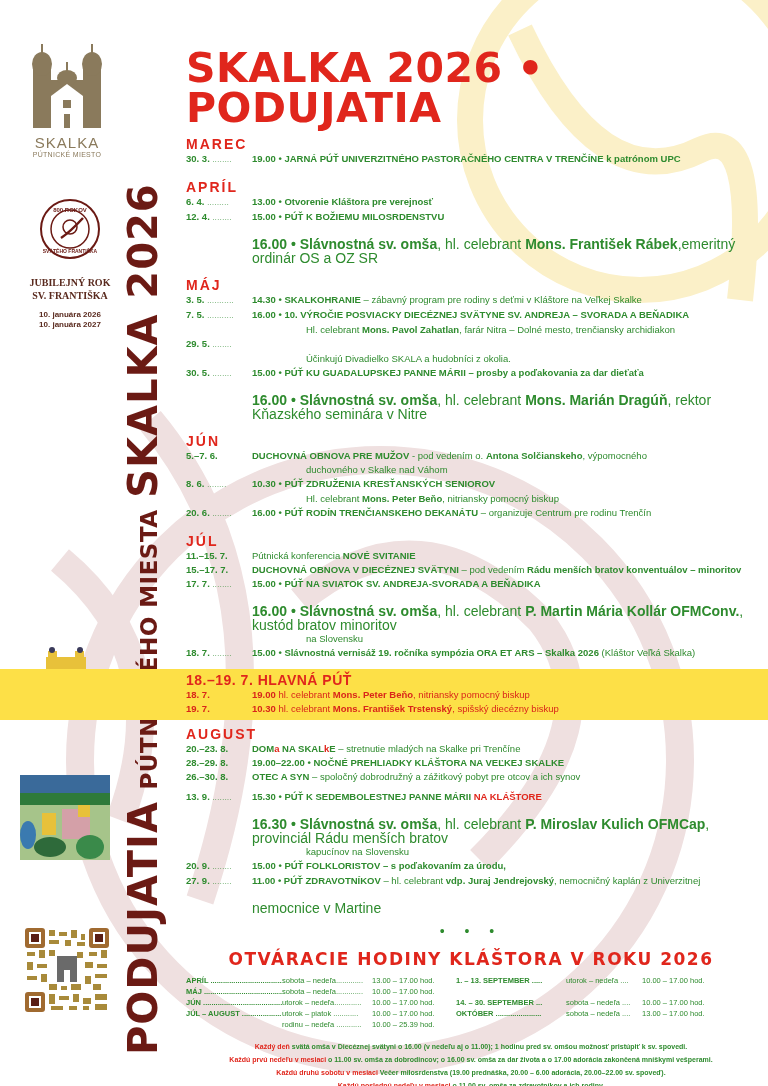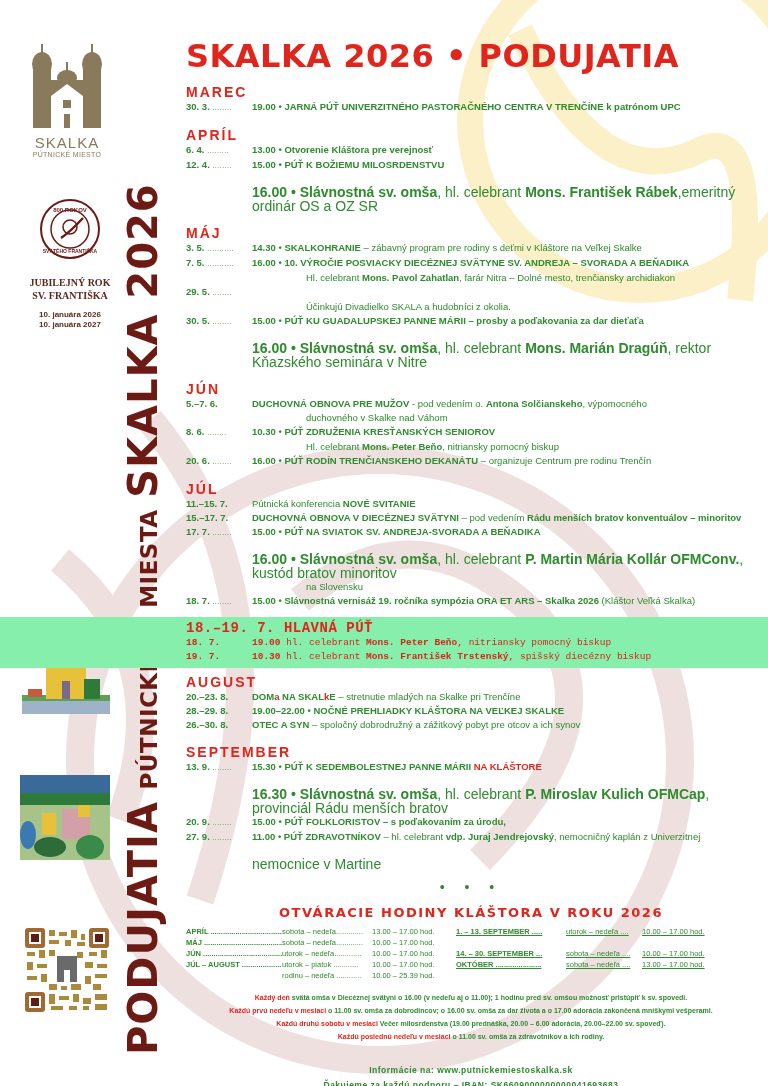--- a/index.html
+++ b/index.html
@@ -28,39 +28,39 @@
     position: absolute; left: 120px; top: 1055px;
     transform-origin: 0 0; transform: rotate(-90deg);
     white-space: nowrap; color: #6b1a14; font-weight: bold;
     font-family: "DejaVu Sans", sans-serif;
   }
   .vtitle .big { font-size: 40px; letter-spacing: 1px; }
   .vtitle .small { font-size: 23px; letter-spacing: 0.5px; margin: 0 6px; }
 
   
   .main { position: absolute; left: 186px; top: 36px; width: 570px; }
-  .page-title { font-family: "DejaVu Sans", sans-serif; font-weight: bold; font-size: 32px; color: #e0261c; letter-spacing: 0.5px; margin: 0 0 8px 0; line-height: 40px; }
+  .page-title { font-family: "DejaVu Sans", sans-serif; font-weight: bold; font-size: 41px; color: #e0261c; letter-spacing: 0.5px; margin: 12px 0 8px 0; line-height: 40px; }
   .month { font-weight: bold; font-size: 14px; color: #e0261c; letter-spacing: 2px; margin-top: 6px; line-height: 16px; }
   .row { display: flex; font-size: 9.5px; line-height: 14px; }
   .row .date { width: 66px; flex: none; font-weight: bold; }
   .row .date .dots { font-weight: normal; font-size: 7px; letter-spacing: 0.5px; }
   .row .txt { flex: 1; }
   .cont { padding-left: 66px; font-size: 14px; line-height: 14px; margin-top: 12px; }
   .cont2 { padding-left: 120px; font-size: 9.5px; line-height: 14px; }
   b { font-weight: bold; }
   .red { color: #e0261c; }
   .gap { height: 6px; }
 
-  .highlight { background: #86efac; margin-left: -186px; padding: 3px 0 4px 186px; width: 582px; margin-top: 8px; color: #d9251a; font-family: Liberation Mono, monospace; }
+  .highlight { background: #fde047; margin-left: -186px; padding: 3px 0 4px 186px; width: 582px; margin-top: 8px; color: #d9251a; }
   .highlight .month { margin-top: 0; letter-spacing: 0.5px; }
   .highlight .row { color: #d9251a; }
 
   .ellipsis { text-align: center; font-size: 14px; letter-spacing: 8px; margin: 8px 0 6px; color: #2e8b2e; }
 
-  .hours-title { font-family: "DejaVu Sans", sans-serif; font-weight: bold; font-size: 13px; color: #e0261c; letter-spacing: 1.5px; text-align: center; margin: 10px 0 6px; }
+  .hours-title { font-family: "DejaVu Sans", sans-serif; font-weight: bold; font-size: 17px; color: #e0261c; letter-spacing: 1.5px; text-align: center; margin: 10px 0 6px; }
   .hours { display: flex; font-size: 7.5px; line-height: 11px; }
   .hours .col { }
   .hrow { display: flex; }
   .hrow .lbl { font-weight: bold; width: 96px; white-space: nowrap; overflow: hidden; }
   .hrow .day { width: 90px; white-space: nowrap; }
   .hrow .tm { width: 80px; white-space: nowrap; }
   .hrow2 .lbl { font-weight: bold; width: 110px; }
   .hrow2 .day { width: 76px; }
   .notes { text-align: center; font-size: 7px; line-height: 13px; margin-top: 10px; font-weight: bold; }
   .info { text-align: center; font-size: 8.5px; line-height: 15px; margin-top: 20px; font-weight: bold; letter-spacing: 0.5px; }
@@ -326,28 +326,28 @@
     <div class="date"><span>28.–29. 8.</span></div>
     <div class="txt"><b>19.00–22.00 • NOČNÉ PREHLIADKY KLÁŠTORA NA VEĽKEJ SKALKE</b></div>
   </div>
   <div class="row">
     <div class="date"><span>26.–30. 8.</span></div>
     <div class="txt"><b>OTEC A SYN</b><span> – spoločný dobrodružný a zážitkový pobyt pre otcov a ich synov</span></div>
   </div>
 
   <div class="gap"></div>
 
-  <div class="month">SEPTEMBER</div>
   <div class="row">
     <div class="date"><span>13. 9.</span> <span class="dots">........</span></div>
     <div class="txt"><b>15.30 •</b> <b>PÚŤ K SEDEMBOLESTNEJ PANNE MÁRII</b><b class="red"> NA KLÁŠTORE</b></div>
   </div>
   <div class="cont">
     <b>16.30 •</b> <b>Slávnostná sv. omša</b><span>, hl. celebrant </span><b>P. Miroslav Kulich OFMCap</b><span>, provinciál Rádu menších bratov</span>
   </div>
+  <div class="cont2">kapucínov na Slovensku</div>
   <div class="row">
     <div class="date"><span>20. 9.</span> <span class="dots">........</span></div>
     <div class="txt"><b>15.00 •</b> <b>PÚŤ FOLKLORISTOV – s poďakovaním za úrodu,</b></div>
   </div>
   <div class="row">
     <div class="date"><span>27. 9.</span> <span class="dots">........</span></div>
     <div class="txt"><b>11.00 •</b> <b>PÚŤ ZDRAVOTNÍKOV</b><span> – hl. celebrant </span><b>vdp. Juraj Jendrejovský</b><span>, nemocničný kaplán z Univerzitnej</span></div>
   </div>
   <div class="cont">nemocnice v Martine</div>
 
@@ -375,21 +375,21 @@
           <span class="lbl">JÚL – AUGUST ....................</span>
           <span class="day">utorok – piatok ............</span>
           <span class="tm">10.00 – 17.00 hod.</span>
         </div>
       <div class="hrow">
           <span class="lbl"></span>
           <span class="day">rodinu – nedeľa ............</span>
           <span class="tm">10.00 – 25.39 hod.</span>
         </div>
     </div>
-    <div class="col" style="width:280px;text-decoration:underline;">
+    <div class="col" style="width:280px;">
       <div class="hrow hrow2">
           <span class="lbl">1. – 13. SEPTEMBER .....</span>
           <span class="day">utorok – nedeľa ....</span>
           <span class="tm">10.00 – 17.00 hod.</span>
         </div>
       <div class="hrow hrow2" style="height:11px;"></div>
       <div class="hrow hrow2">
           <span class="lbl">14. – 30. SEPTEMBER ...</span>
           <span class="day">sobota – nedeľa ....</span>
           <span class="tm">10.00 – 17.00 hod.</span>

